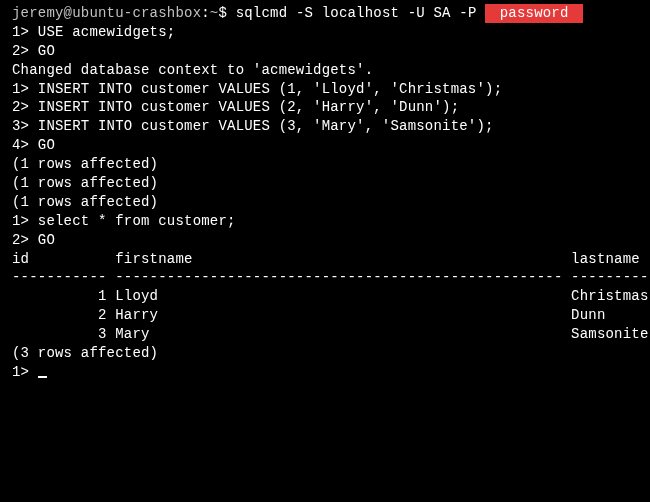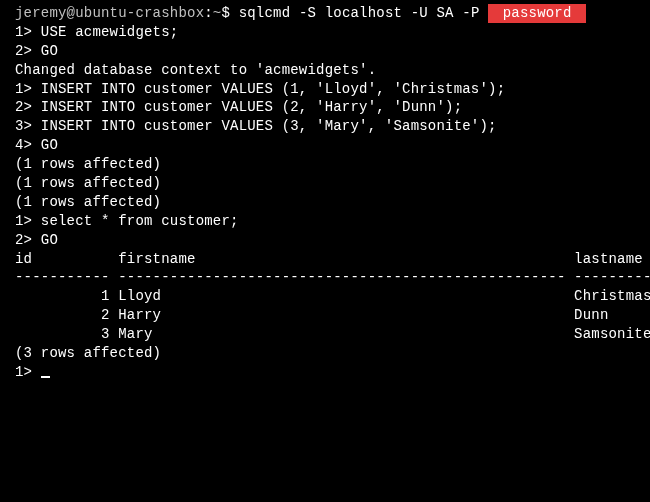--- a/index.html
+++ b/index.html
@@ -11,23 +11,22 @@
     body {
       background: #000;
       color: #fff;
       font-family: "Courier New", Courier, monospace;
       font-size: 14px;
       line-height: 1.35;
       padding: 0;
       letter-spacing: 0.2px;
     }
     .terminal {
-      padding: 4px 2px;
+      padding: 4px 12px;
       white-space: pre;
-      margin-left: 13px;
     }
     .prompt-user {
       color: #c0c0c0;
     }
     .redact {
       background: #e53a3a;
       color: #fff;
       padding: 0 6px;
       display: inline-block;
     }

